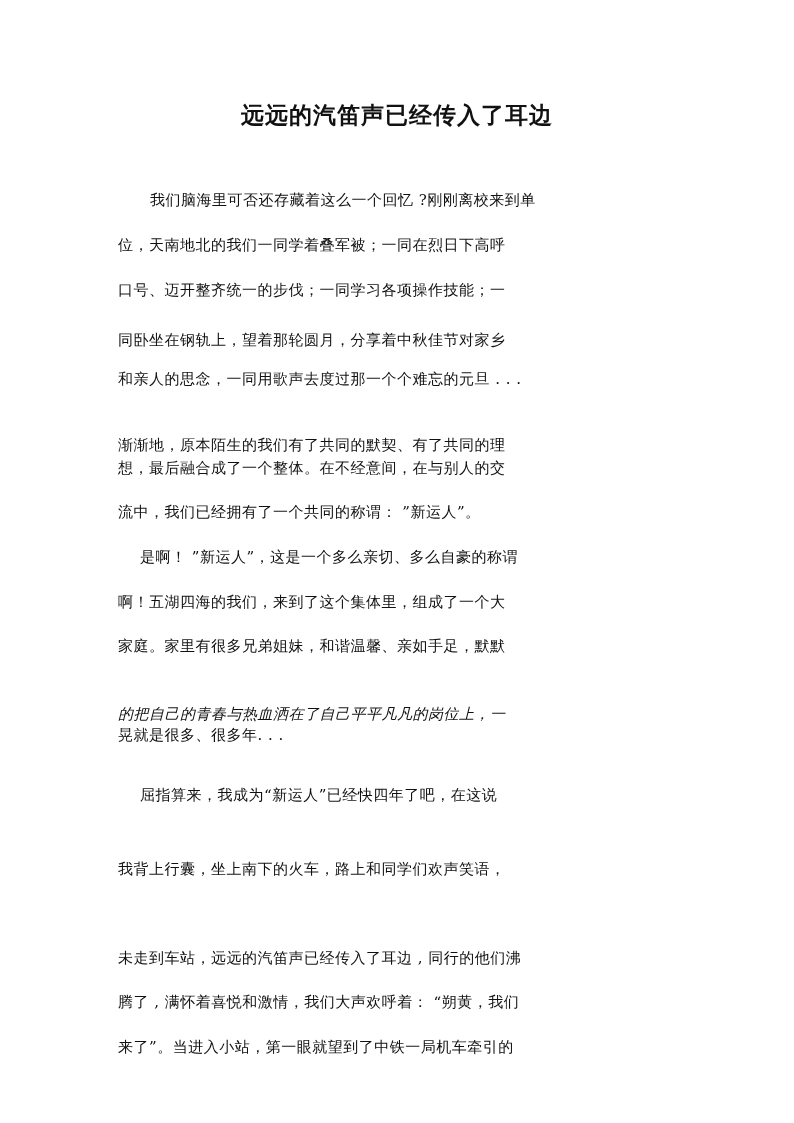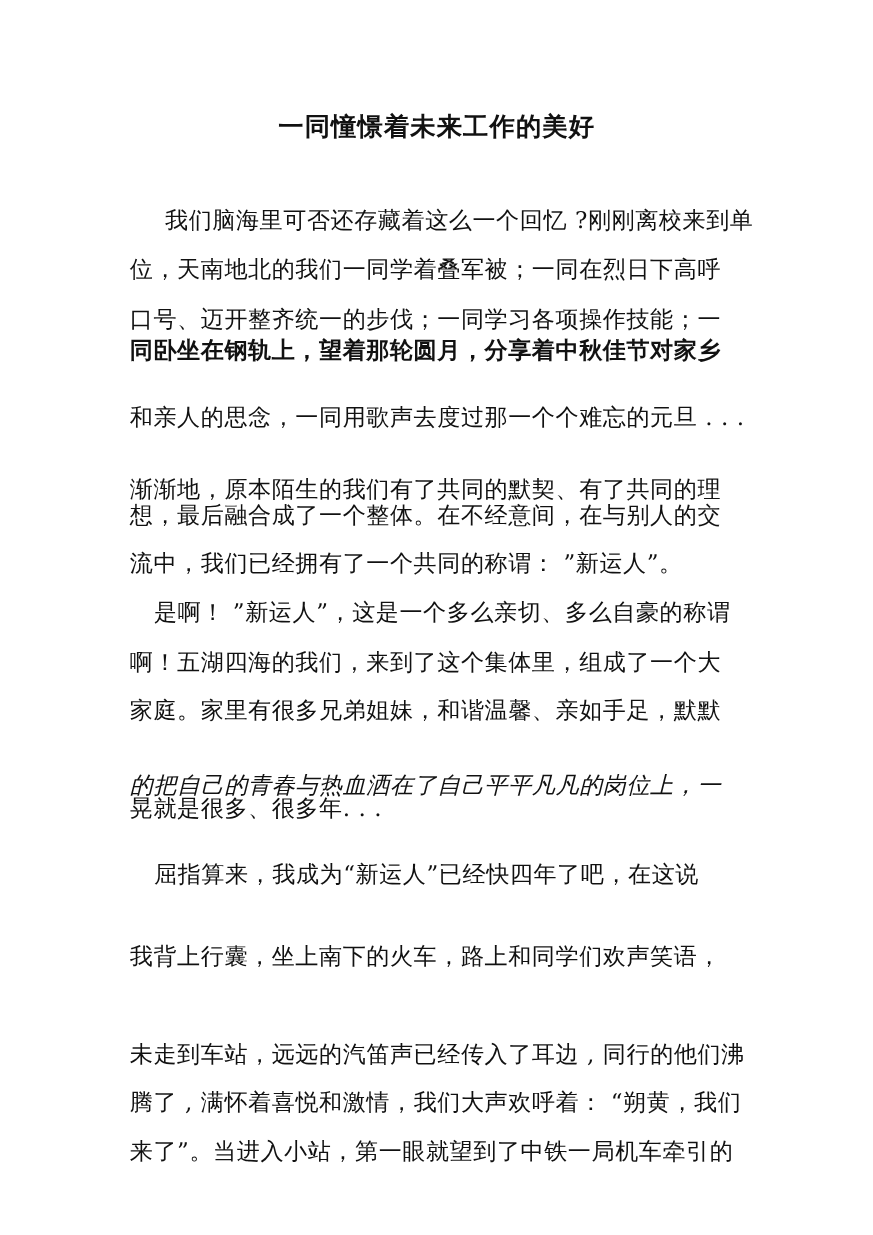--- a/index.html
+++ b/index.html
@@ -31,37 +31,37 @@
       text-align: center;
       font-size: 23px;
       font-weight: bold;
       letter-spacing: 1px;
       color: #111111;
       margin: 0;
     }
     .line {
       position: absolute;
       left: 118px;
-      font-size: 21px;
+      font-size: 15px;
       line-height: 24px;
       white-space: nowrap;
       color: #111111;
       letter-spacing: 0.5px;
     }
   </style>
 </head>
 <body>
 
 <div class="page">
-  <h1 class="title">一同憧憬着未来工作的美好</h1>
+  <h1 class="title">远远的汽笛声已经传入了耳边</h1>
 
   <div class="line" style="left: 150px; top: 188px;">我们脑海里可否还存藏着这么一个回忆 ?刚刚离校来到单</div>
   <div class="line" style="left: 118px; top: 233px;">位，天南地北的我们一同学着叠军被；一同在烈日下高呼</div>
   <div class="line" style="left: 118px; top: 278px;">口号、迈开整齐统一的步伐；一同学习各项操作技能；一</div>
-  <div class="line" style="left: 118px; top: 306px; font-weight: bold;">同卧坐在钢轨上，望着那轮圆月，分享着中秋佳节对家乡</div>
+  <div class="line" style="left: 118px; top: 328px;">同卧坐在钢轨上，望着那轮圆月，分享着中秋佳节对家乡</div>
   <div class="line" style="left: 118px; top: 367px;">和亲人的思念，一同用歌声去度过那一个个难忘的元旦 . . .</div>
   <div class="line" style="left: 118px; top: 433px;">渐渐地，原本陌生的我们有了共同的默契、有了共同的理</div>
   <div class="line" style="left: 118px; top: 456px;">想，最后融合成了一个整体。在不经意间，在与别人的交</div>
   <div class="line" style="left: 118px; top: 500px;">流中，我们已经拥有了一个共同的称谓： ”新运人”。</div>
   <div class="line" style="left: 140px; top: 545px;">是啊！ ”新运人”，这是一个多么亲切、多么自豪的称谓</div>
   <div class="line" style="left: 118px; top: 634px;">家庭。家里有很多兄弟姐妹，和谐温馨、亲如手足，默默</div>
   <div class="line" style="left: 118px; top: 590px;">啊！五湖四海的我们，来到了这个集体里，组成了一个大</div>
   <div class="line" style="left: 118px; top: 702px; font-style: italic;">的把自己的青春与热血洒在了自己平平凡凡的岗位上，一</div>
   <div class="line" style="left: 118px; top: 723px;">晃就是很多、很多年. . .</div>
   <div class="line" style="left: 140px; top: 768px; margin-top: 15px;">屈指算来，我成为“新运人”已经快四年了吧，在这说</div>

